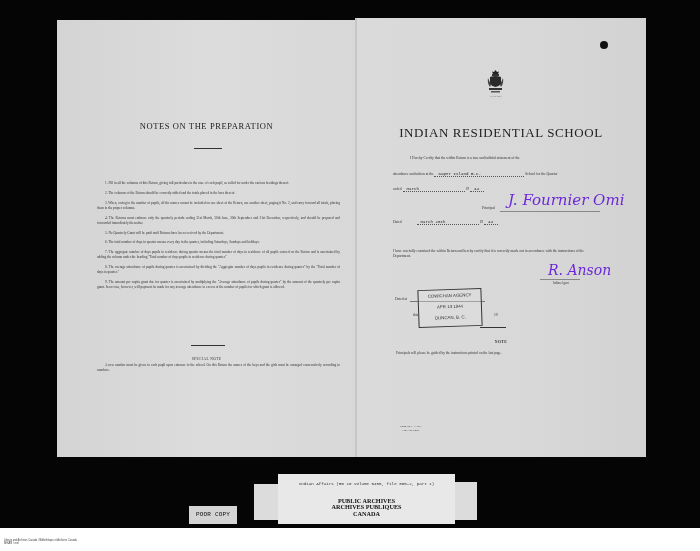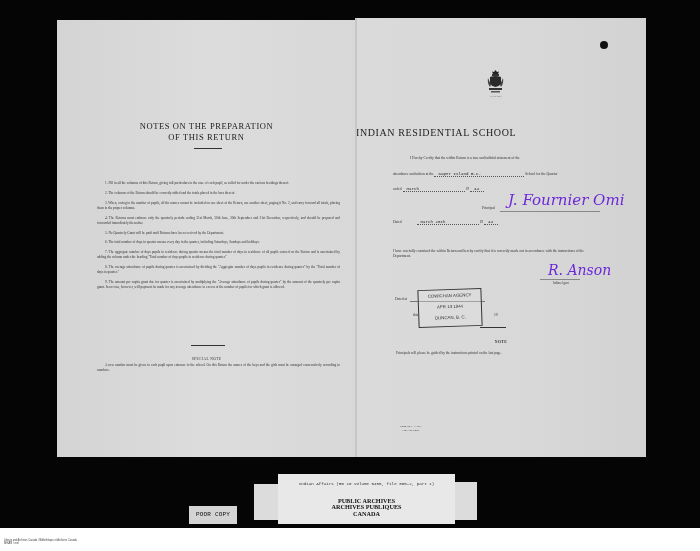--- a/index.html
+++ b/index.html
@@ -43,22 +43,22 @@
       position: absolute; left: 40px; top: 343px; width: 243px;
       font-size: 3.4px; line-height: 5.2px; color: #333; text-align: justify; text-indent: 8px;
     }
 
     .crest {
       position: absolute; left: 131px; top: 52px; width: 17px; height: 24px;
     }
     .crest-caption { position: absolute; left: 125px; top: 77px; width: 30px; text-align: center;
       font-size: 2.6px; color: #333; }
     .right-title {
-      position: absolute; left: 0; width: 100%; top: 109px; 
-      font-size: 10px; letter-spacing: 0.6px; line-height: 11px; color: #222;
+      position: absolute; left: 0; width: 100%; top: 109px; text-align: center;
+      font-size: 13px; letter-spacing: 0.6px; line-height: 11px; color: #222;
     }
     .form-line {
       position: absolute; font-size: 3.6px; color: #333; white-space: nowrap;
     }
     .fill {
       display: inline-block; border-bottom: 0.6px dotted #555; text-align: left;
       font-family: "Liberation Mono", monospace; font-size: 4.2px; color: #222; padding-left: 4px;
     }
     .signature {
       position: absolute; font-family: "DejaVu Serif", serif; font-style: italic;
@@ -95,21 +95,20 @@
       font-size: 2.6px; line-height: 3.2px; color: #444; }
   </style>
 </head>
 <body>
 
 <div class="scan-area"></div>
 
 <div class="page page-left">
   <div class="left-title">
     <div>NOTES ON THE PREPARATION</div>
-    <div>OF THIS RETURN</div>
   </div>
   <div class="rule" style="left:137px; top:128px; width:28px;"></div>
   <div class="notes">
     <p>1. Fill in all the columns of this Return, giving full particulars in the case of each pupil, as called for under the various headings thereof.</p>
     <p>2. The columns of the Return should be correctly added and the totals placed in the bars thereof.</p>
     <p>3. When, owing to the number of pupils, all the names cannot be included on one sheet of the Return, use another sheet, paging it No. 2, and carry forward all totals, placing them in the proper columns.</p>
     <p>4. The Returns must embrace only the quarterly periods ending 31st March, 30th June, 30th September and 31st December, respectively, and should be prepared and forwarded immediately thereafter.</p>
     <p>5. No Quarterly Grant will be paid until Returns have been received by the Department.</p>
     <p>6. The total number of days in quarter means every day in the quarter, including Saturdays, Sundays and holidays.</p>
     <p>7. The aggregate number of days pupils in residence during quarter means the total number of days in residence of all pupils entered on the Return and is ascertained by adding the column under the heading "Total number of days pupils in residence during quarter."</p>

